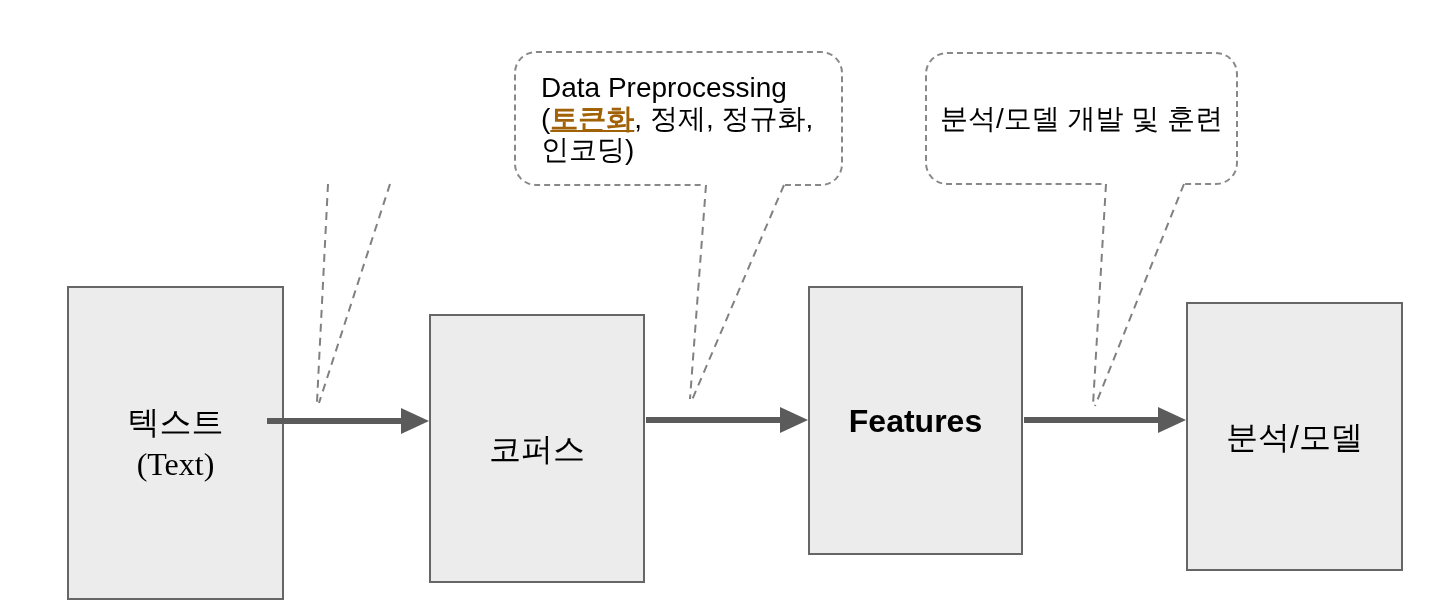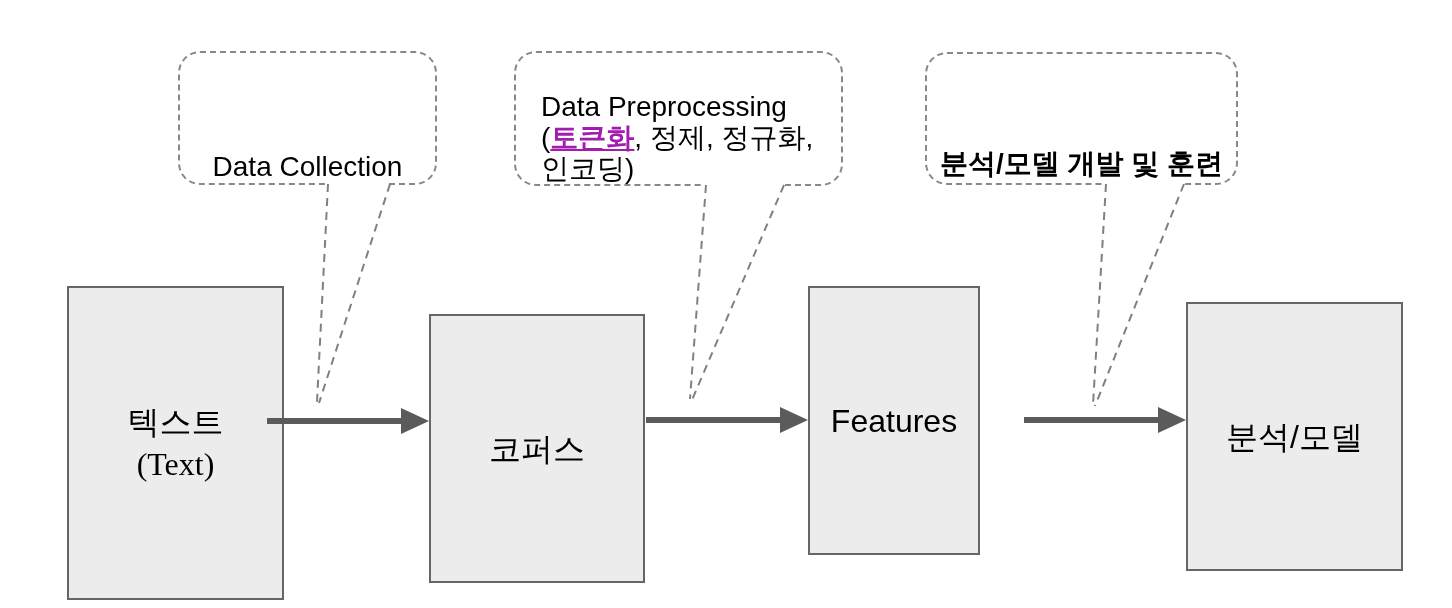--- a/index.html
+++ b/index.html
@@ -22,48 +22,48 @@
     align-items: center;
     justify-content: center;
     text-align: center;
     font-size: 32px;
     line-height: 42px;
     color: #000000;
     z-index: 1;
   }
   .box-text     { left: 67px;   top: 286px; width: 217px; height: 314px; font-family: Liberation Serif, serif; }
   .box-corpus   { left: 429px;  top: 286px; width: 216px; height: 269px; margin-top: 28px; }
-  .box-features { left: 808px;  top: 286px; width: 172px; height: 269px; }
+  .box-features { left: 808px;  top: 286px; width: 215px; height: 269px; font-weight: bold; }
   .box-analysis { left: 1186px; top: 302px; width: 217px; height: 269px; }
 
   
   .callout {
     position: absolute;
     box-sizing: border-box;
     background: #ffffff;
     border: 2px dashed #888888;
     border-radius: 22px;
     display: flex;
-    align-items: flex-end;
+    align-items: center;
     font-size: 28px;
     color: #000000;
     z-index: 1;
   }
   .callout.center-text { justify-content: center; text-align: center; }
   .callout-1 { left: 178px; top: 51px; width: 259px; height: 134px; }
   .callout-2 { left: 514px; top: 51px; width: 329px; height: 135px; }
-  .callout-3 { left: 925px; top: 52px; width: 313px; height: 133px; font-weight: bold; }
+  .callout-3 { left: 925px; top: 52px; width: 313px; height: 133px; }
   .callout-2 .lines {
     padding-left: 25px;
     padding-right: 8px;
     line-height: 31px;
     text-align: left;
   }
   .link {
-    color: #a21caf;
+    color: #a16207;
     font-weight: bold;
     text-decoration: underline;
     cursor: pointer;
   }
 
   
   .overlay {
     position: absolute;
     left: 0; top: 0;
     z-index: 2;
@@ -72,23 +72,20 @@
   .tail  { fill: none; stroke: #808080; stroke-width: 2; stroke-dasharray: 8 6; }
   .gapmask { fill: #ffffff; stroke: none; }
   .shaft { stroke: #5b5b5b; stroke-width: 6; }
   .head  { fill: #5b5b5b; stroke: none; }
 </style>
 </head>
 <body>
 
 <div class="canvas">
 
-  <div class="callout callout-1 center-text">
-    <span>Data Collection</span>
-  </div>
 
   <div class="callout callout-2">
     <div class="lines">
       <span>Data Preprocessing</span><br>
       <span>(</span><a class="link">토큰화</a><span>, 정제, 정규화,</span><br>
       <span>인코딩)</span>
     </div>
   </div>
 
   <div class="callout callout-3 center-text">

